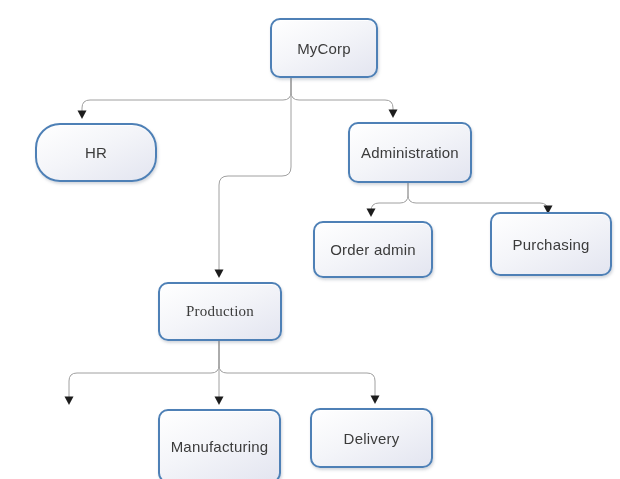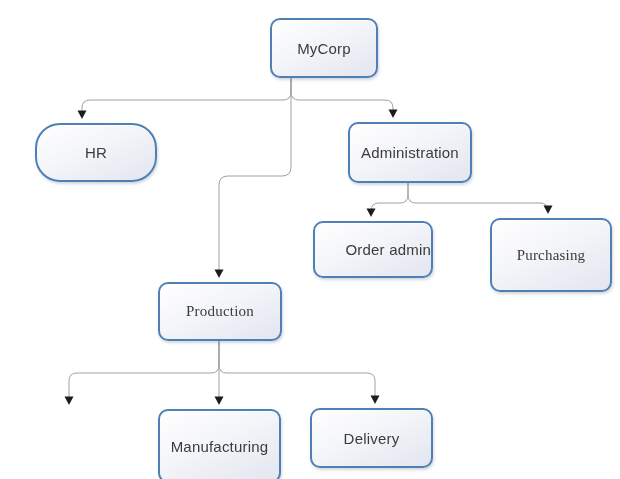--- a/index.html
+++ b/index.html
@@ -91,24 +91,24 @@
 
 <div class="node" style="left: 230px; top: 18px; width: 108px; height: 60px; margin-left: 40px;">
       <span class="node-label">MyCorp</span>
     </div>
     <div class="node" style="left: 35px; top: 123px; width: 122px; height: 59px; border-radius: 25px;">
       <span class="node-label">HR</span>
     </div>
     <div class="node" style="left: 348px; top: 122px; width: 124px; height: 61px;">
       <span class="node-label">Administration</span>
     </div>
-    <div class="node" style="left: 313px; top: 221px; width: 120px; height: 57px; justify-content: flex-end;">
+    <div class="node" style="left: 313px; top: 221px; width: 120px; height: 57px;">
       <span class="node-label">Order admin</span>
     </div>
-    <div class="node" style="left: 490px; top: 218px; width: 122px; height: 74px; font-family: Liberation Serif, serif;">
+    <div class="node" style="left: 490px; top: 212px; width: 122px; height: 64px;">
       <span class="node-label">Purchasing</span>
     </div>
     <div class="node" style="left: 158px; top: 282px; width: 124px; height: 59px; font-family: Liberation Serif, serif;">
       <span class="node-label">Production</span>
     </div>
     <div class="node" style="left: 158px; top: 409px; width: 123px; height: 74px;">
       <span class="node-label">Manufacturing</span>
     </div>
     <div class="node" style="left: 310px; top: 408px; width: 123px; height: 60px;">
       <span class="node-label">Delivery</span>

